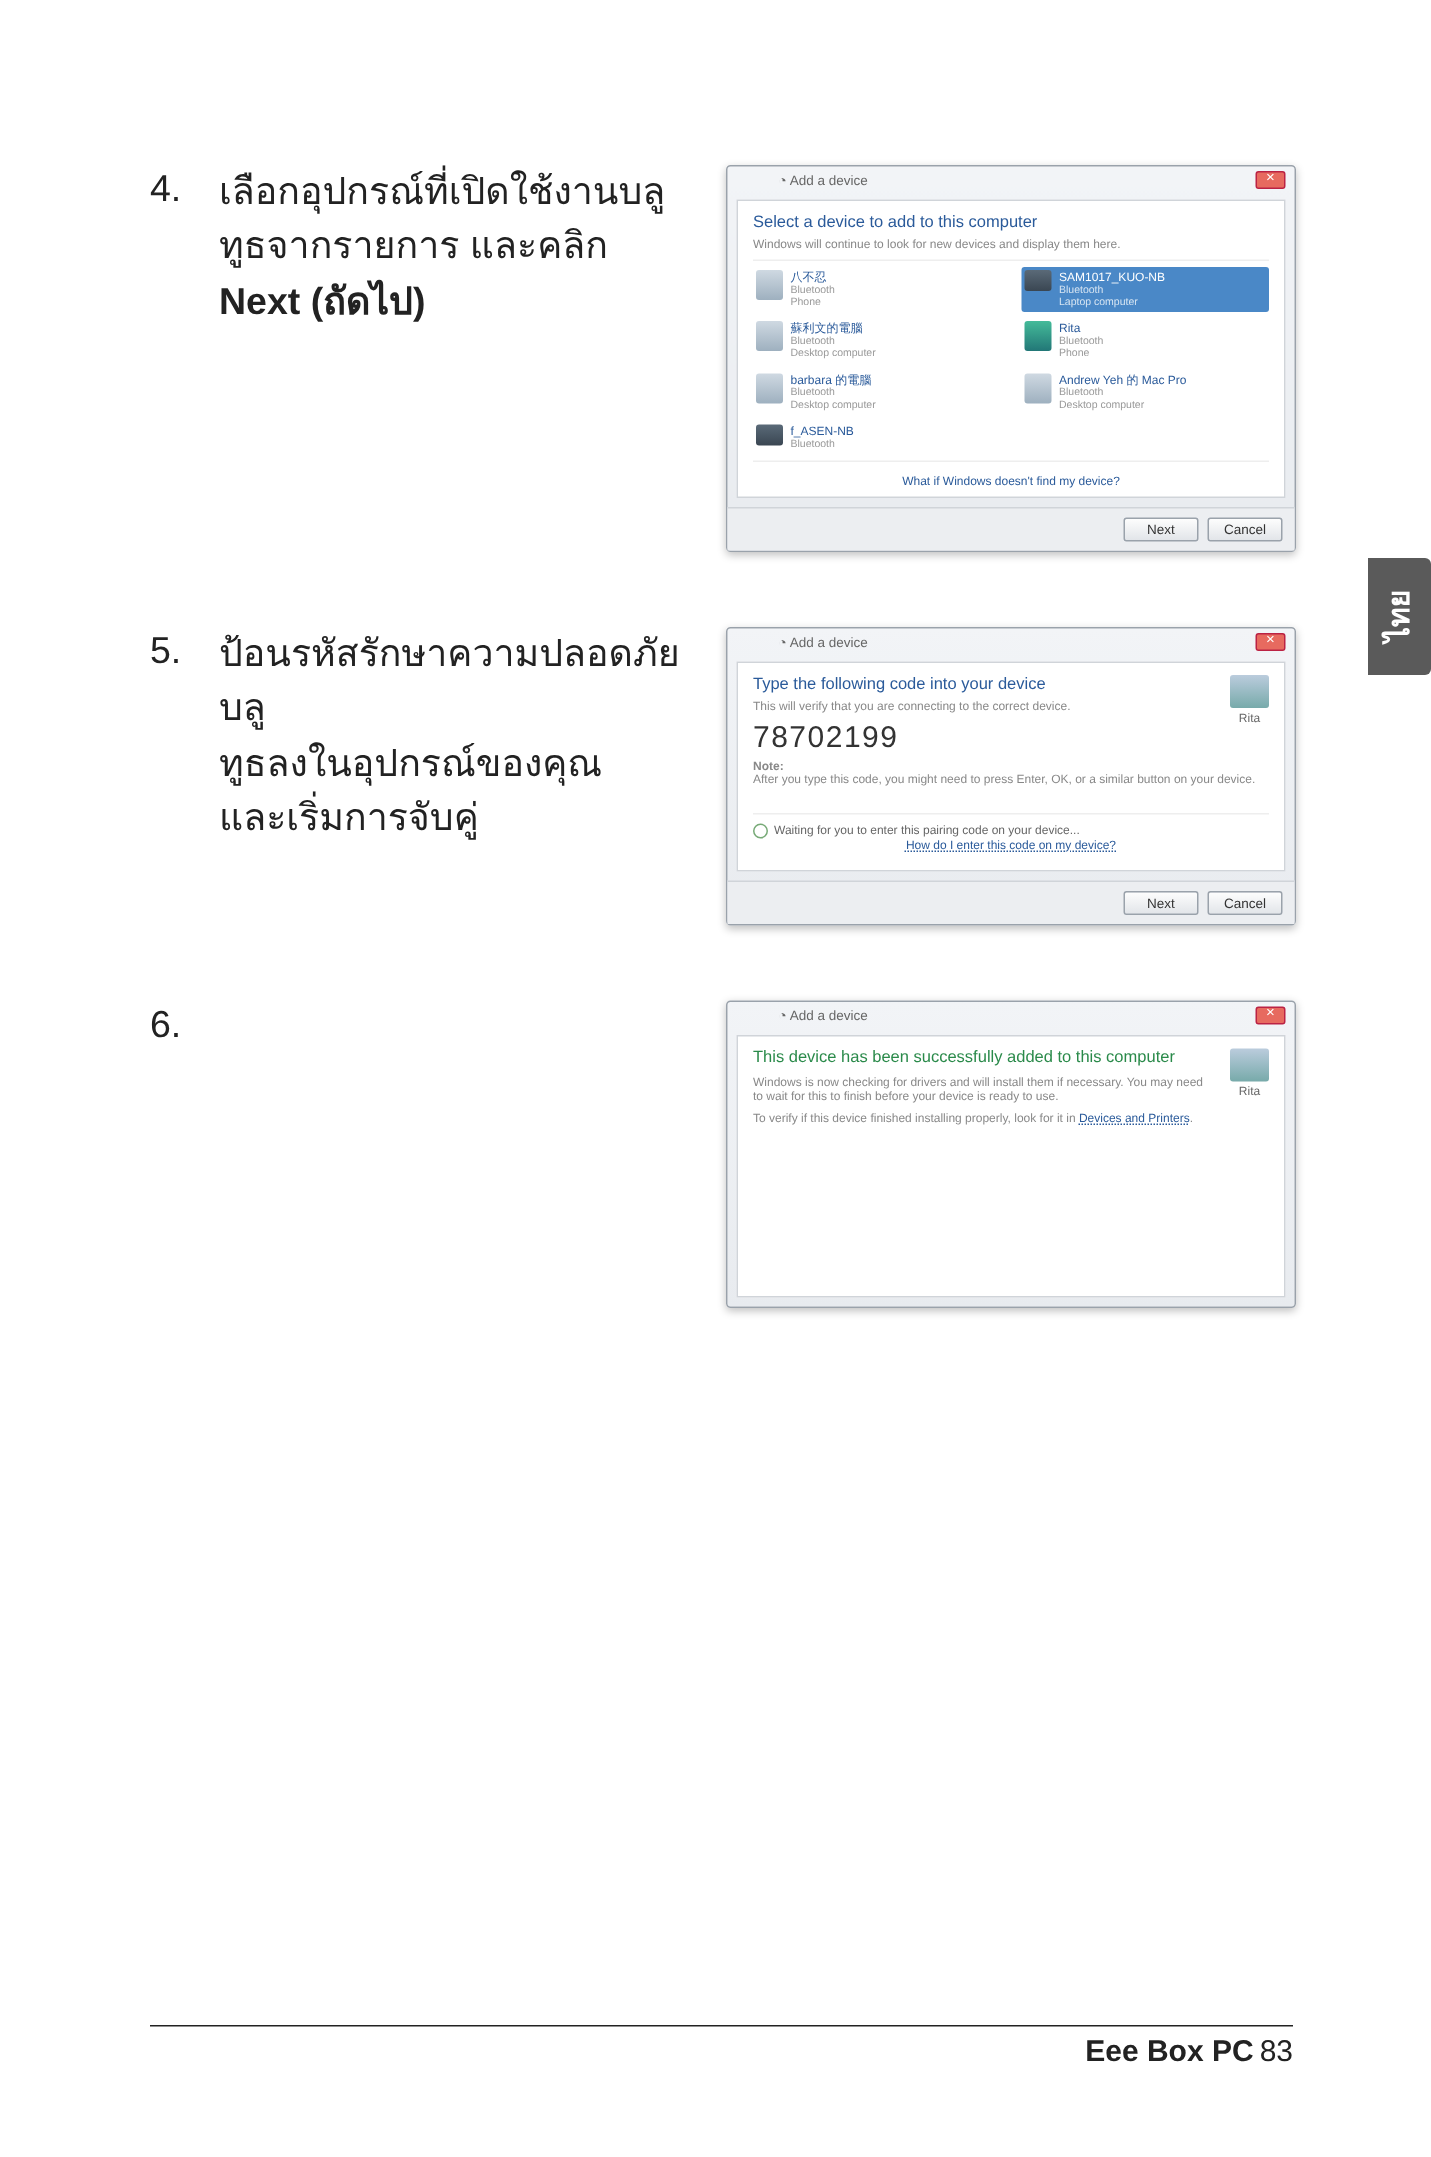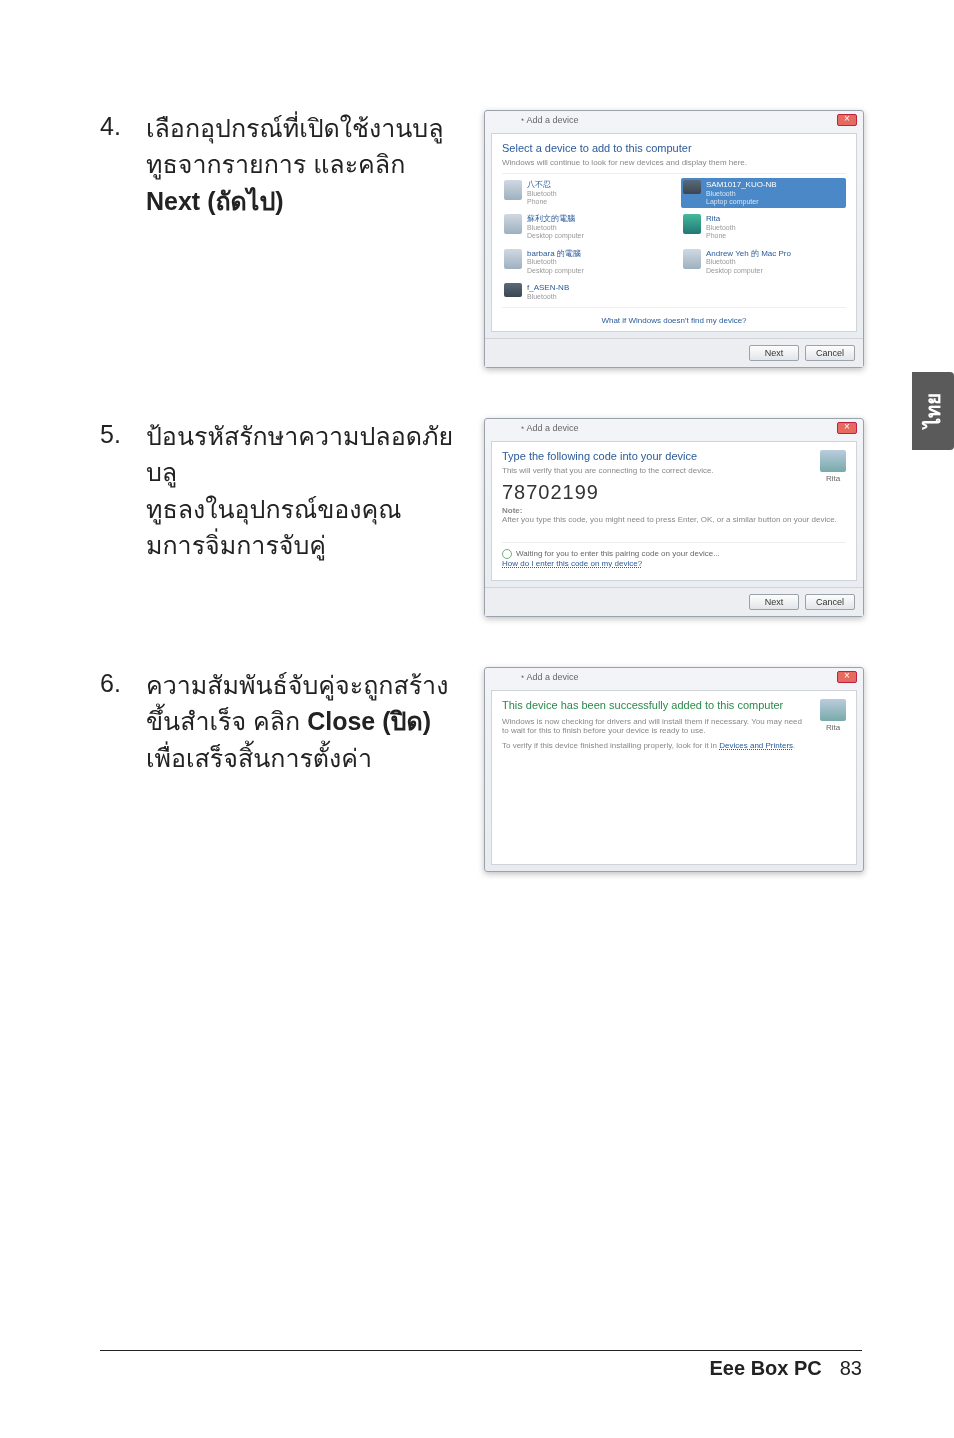--- a/index.html
+++ b/index.html
@@ -159,21 +159,21 @@
     margin-left:10px;
   }
   .pair-right .pc {
     width: 26px; height: 22px;
     background: linear-gradient(#bcd,#7aa);
     border-radius:2px;
   }
   .pair-right .lbl { font-size:8px;color:#666; }
   .waitline { font-size:8px;color:#666;margin-top:18px;padding-top:6px;border-top:1px solid #eee;}
   .waitline::before{content:"";display:inline-block;width:8px;height:8px;border:1px solid #7a7;border-radius:50%;margin-right:4px;vertical-align:middle;}
-  .underlink{color:#2a5a9a;font-size:8px;text-decoration:underline dotted;}
+  .underlink{color:#2a5a9a;font-size:8px;text-decoration:underline dotted;text-align:center;}
   .green-head{color:#2a8a4a;font-size:11px;margin-bottom:6px;}
   .side-tab {
     position: absolute;
     right: 0;
     top: 372px;
     width: 42px;
     height: 78px;
     background: #5a5a5a;
     color: #fff;
     font-size: 20px;
@@ -185,21 +185,21 @@
     transform: rotate(180deg);
     border-radius: 4px 0 0 4px;
   }
   .page-footer {
     position: absolute;
     bottom: 58px;
     right: 92px;
     font-size: 20px;
     color: #222;
     display:flex;
-    gap:18px;
+    gap:4px;
     align-items:baseline;
     border-top: 1px solid #222;
     padding-top: 6px;
     width: 762px;
     justify-content:flex-end;
   }
   .page-footer .prod { font-weight: bold; }
 </style>
 </head>
 <body>
@@ -289,21 +289,21 @@
         </div>
       </div>
     </div>
   </div>
 
   <div class="step">
     <div class="step-num">5.</div>
     <div class="step-text">
       <span>ป้อนรหัสรักษาความปลอดภัยบลู</span><br>
       <span>ทูธลงในอุปกรณ์ของคุณ</span><br>
-      <span>มการจิ่มการจับคู่</span>
+      <span>และเริ่มการจับคู่</span>
     </div>
     <div class="dialog-wrap">
       <div class="dialog">
         <div class="titlebar">
           <span>◔ <span>Add a device</span></span>
           <span class="close-icon"></span>
         </div>
         <div class="inner">
           <div class="pair-right">
             <div class="pc"></div>
@@ -319,25 +319,20 @@
         <div class="footer">
           <div class="btn">Next</div>
           <div class="btn">Cancel</div>
         </div>
       </div>
     </div>
   </div>
 
   <div class="step" style="margin-top:30px;">
     <div class="step-num">6.</div>
-    <div class="step-text">
-      <span>ความสัมพันธ์จับคู่จะถูกสร้าง</span><br>
-      <span>ขึ้นสำเร็จ คลิก </span><b>Close (ปิด)</b><br>
-      <span>เพื่อเสร็จสิ้นการตั้งค่า</span>
-    </div>
     <div class="dialog-wrap">
       <div class="dialog">
         <div class="titlebar">
           <span>◔ <span>Add a device</span></span>
           <span class="close-icon"></span>
         </div>
         <div class="inner" style="min-height:175px;">
           <div class="pair-right">
             <div class="pc"></div>
             <div class="lbl">Rita</div>

